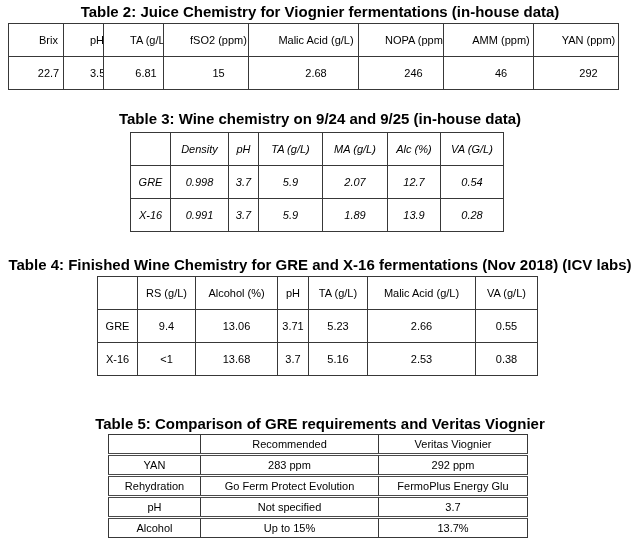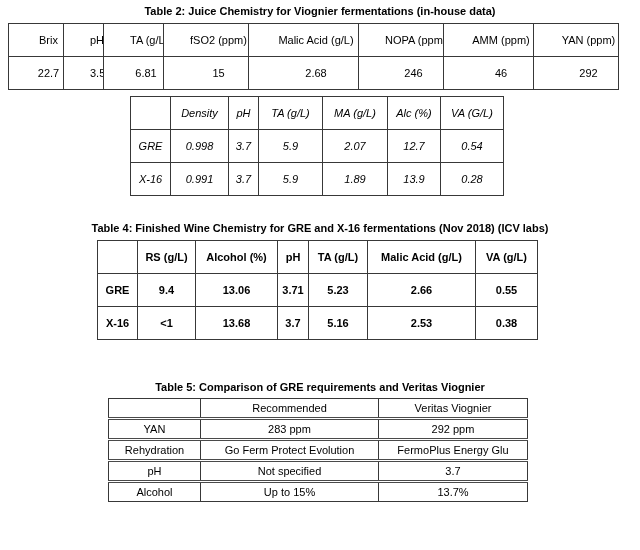--- a/index.html
+++ b/index.html
@@ -9,21 +9,21 @@
     font-family: "Liberation Sans", "DejaVu Sans", sans-serif;
     color: #000000;
     overflow: hidden;
   }
   .page { width: 640px; height: 550px; position: relative; }
 
   .tbl-title {
     width: 640px;
     text-align: center;
     font-weight: bold;
-    font-size: 11px;
+    font-size: 15px;
     line-height: 15px;
     white-space: nowrap;
   }
   #t2-title { padding-top: 4px; }
   #t3-title { margin-top: 21px; }
   #t4-title { margin-top: 25px; }
   #t5-title { margin-top: 40px; }
 
   table {
     border-collapse: collapse;
@@ -35,21 +35,21 @@
     text-align: center;
     vertical-align: middle;
     font-size: 11px;
     padding: 0 1px;
     white-space: nowrap;
     overflow: hidden;
   }
 
   #t2 { margin: 4px 0 0 8px;   width: 610px; }
   #t3 { margin: 6px 0 0 130px; width: 373px; font-style: italic; }
-  #t4 { margin: 4px 0 0 97px;  width: 440px; font-weight: bold; }
+  #t4 { margin: 4px 0 0 97px;  width: 440px; }
   #t5 { margin: 3px 0 0 108px; width: 419px; border-radius: 32px; }
 
   #t2 td { height: 32px; padding-left: 26px; }
   #t3 td { height: 32px; }
   #t4 td { height: 32px; }
   #t5 td { height: 18px; }
 
   
   #t5 tr + tr td { border-top: 3px double #4a4a4a; }
 </style>
@@ -87,20 +87,21 @@
           <td>6.81</td>
           <td>15</td>
           <td>2.68</td>
           <td>246</td>
           <td>46</td>
           <td>292</td>
         </tr>
       </tbody>
   </table>
 
+  <div class="tbl-title" id="t3-title">Table 3: Wine chemistry on 9/24 and 9/25 (in-house data)</div>
   <table id="t3">
     <colgroup>
       <col style="width:40px">
         <col style="width:58px">
         <col style="width:30px">
       <col style="width:64px">
         <col style="width:65px">
         <col style="width:53px">
       <col style="width:63px">
     </colgroup>

